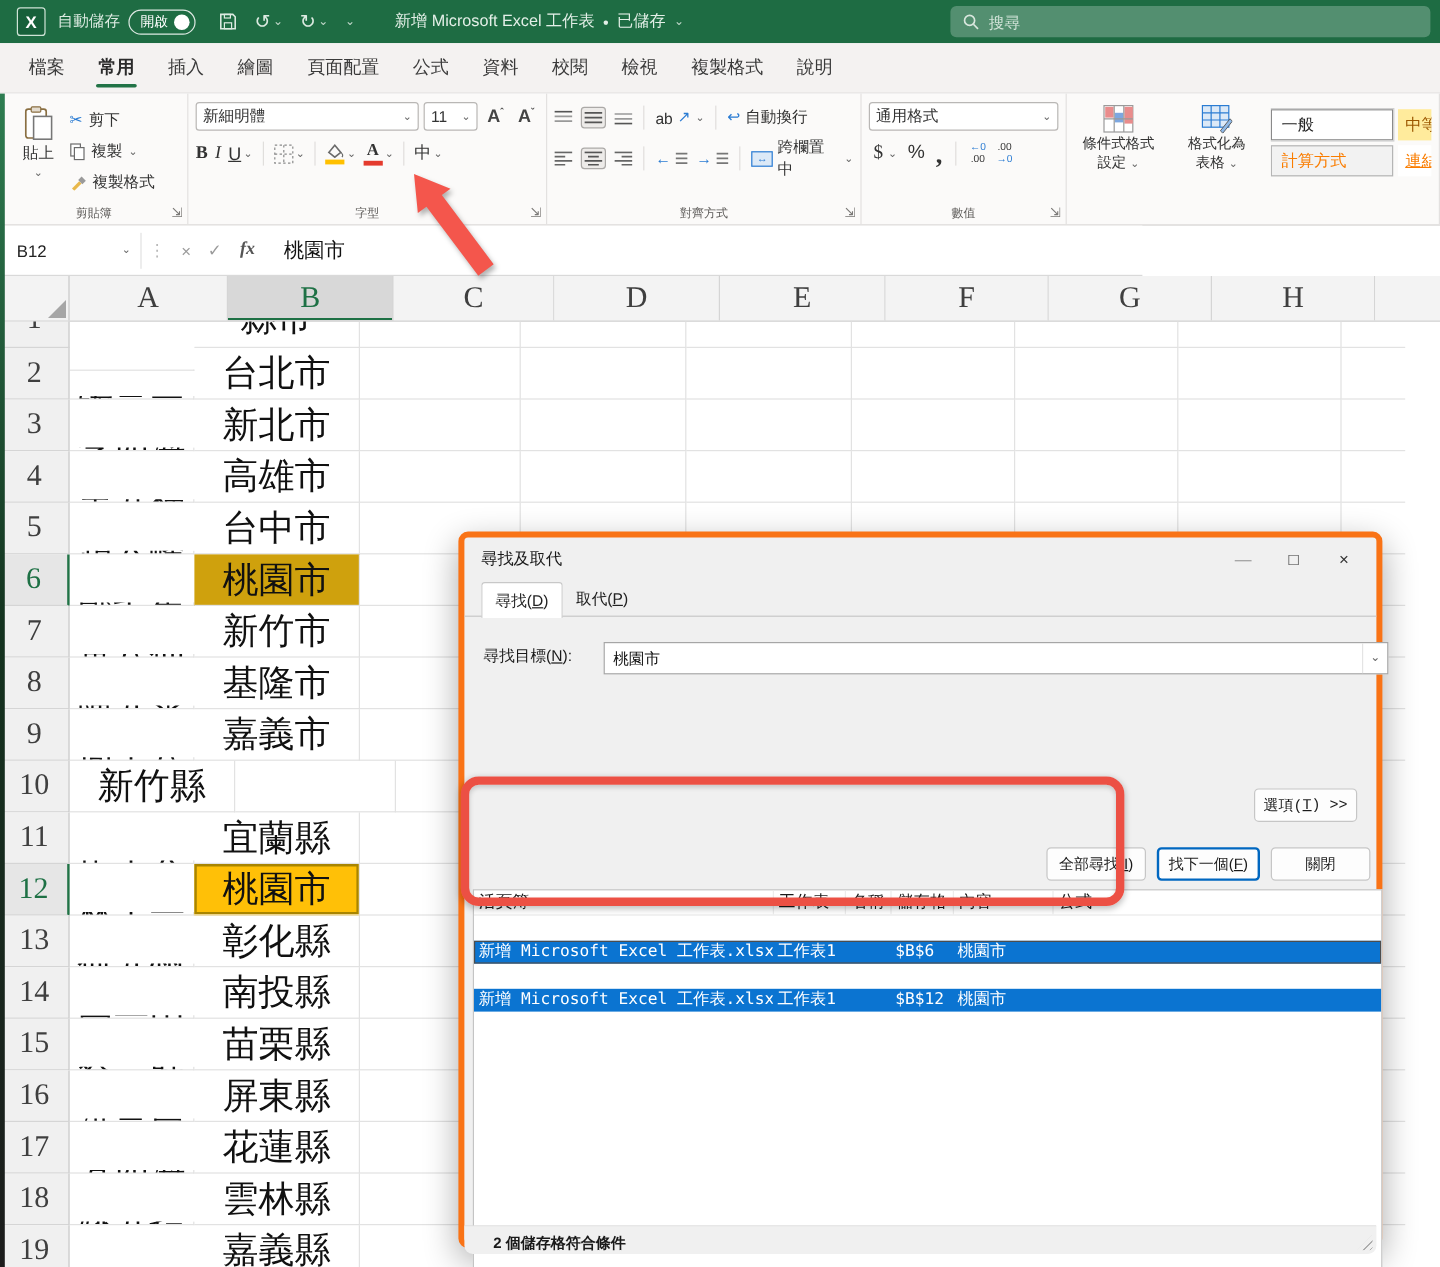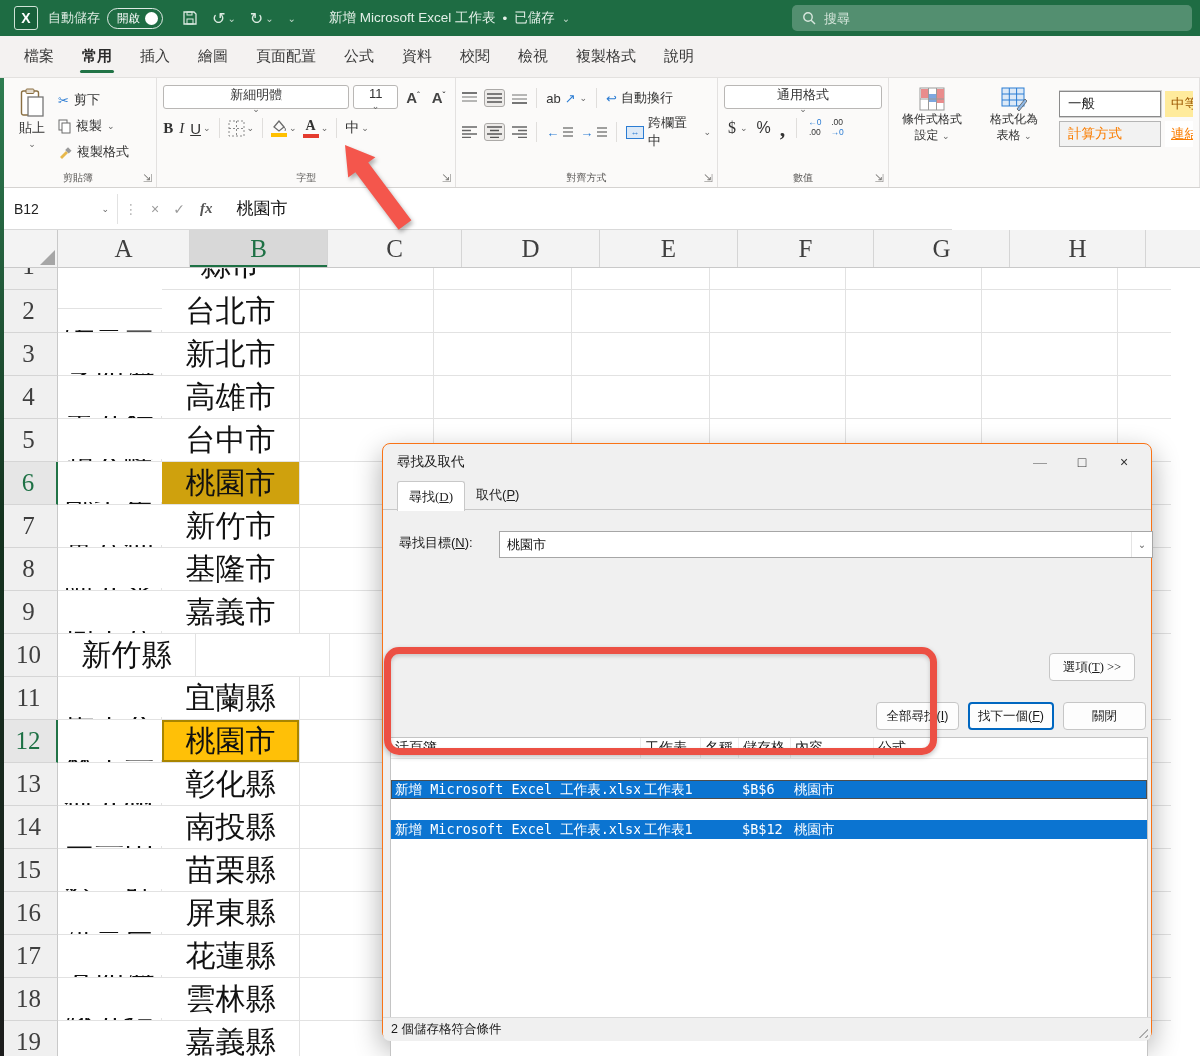--- a/index.html
+++ b/index.html
@@ -35,21 +35,21 @@
 
   
   .g-clip { width:163px; display:flex; }
   .paste-big { width:52px; display:flex; flex-direction:column; align-items:center; gap:2px; padding-top:3px; font-size:13px; color:#333; }
   .clip-col { display:flex; flex-direction:column; gap:4px; padding-top:4px; }
   .clip-item { display:flex; align-items:center; gap:5px; font-size:13px; color:#333; height:22px; }
 
   
   .g-font { width:300px; }
   .font-row1 { display:flex; gap:4px; align-items:center; }
-  .selbox { border:1px solid #B9B7B5; border-radius:3px; background:#fff; height:24px; display:flex; align-items:center; justify-content:space-between; padding:0 5px; font-size:13px; color:#333;flex-direction:column; }
+  .selbox { border:1px solid #B9B7B5; border-radius:3px; background:#fff; height:24px; display:flex; align-items:center; justify-content:space-between; padding:0 5px; font-size:13px; color:#333; }
   .font-name { width:186px; }
   .font-size { width:45px; }
   .bigA { font-size:15px; color:#444; font-weight:bold; padding:0 4px; }
   .supmark { font-size:8px; vertical-align:super; color:#444; }
   .font-row2 { display:flex; align-items:center; gap:6px; margin-top:9px; }
   .fbtn { display:flex; align-items:center; gap:2px; color:#333; }
   .b-bold { font-weight:bold; font-size:15px; font-family:"Liberation Serif",serif; }
   .b-ital { font-style:italic; font-size:15px; font-family:"Liberation Serif",serif; }
   .b-und { text-decoration:underline; font-size:15px; }
   .vdiv { width:1px; height:20px; background:#E0DEDC; margin:0 2px; }
@@ -115,49 +115,49 @@
   .rowhdr { width:58px; background:#F0F0F0; border-right:1px solid #C9C9C9; border-bottom:1px solid #D5D5D5; display:flex; align-items:center; justify-content:center; font-family:"Liberation Serif","DejaVu Serif",serif; font-size:25px; color:#3F3F3F; overflow:hidden; }
   .rowhdr.selected { color:#1E7145; background:#E6E6E6; border-right:2px solid #217346; }
   .cell { border-right:1px solid #E2E2E2; border-bottom:1px solid #E2E2E2; display:flex; align-items:center; justify-content:center; overflow:hidden; font-family:"Liberation Serif","DejaVu Serif",serif; font-size:30px; color:#111; white-space:nowrap; }
   .wA{width:104px;margin-top:40px;} .wB{width:138px;} .wC{width:134px;} .wD{width:138px;} .wE{width:138px;}
   .wF{width:136px;} .wG{width:136px;} .wH{width:136px;} .wI{width:53px;border-right:none;}
   .grow.clipped .cell span, .grow.clipped .rowhdr span { transform:translateY(-13px); }
   .cell.highlight-dark { background:#CFA10D; }
   .cell.highlight-bright { background:#FFC007; box-shadow:inset 0 0 0 2px #A98500; }
 
   
-  .dialog { position:absolute; left:382px; top:443px; width:770px; height:597px; background:#F0F0F0; border:1px solid #f97316; border-radius:8px; box-shadow:0 10px 28px rgba(0,0,0,.33); z-index:50; }
+  .dialog { position:absolute; left:382px; top:443px; width:770px; height:597px; background:#F0F0F0; border:5px solid #f97316; border-radius:8px; box-shadow:0 10px 28px rgba(0,0,0,.33); z-index:50; }
   .dlg-title { height:36px; display:flex; align-items:center; padding-left:14px; font-size:13.5px; color:#1a1a1a; position:relative; }
   .dlg-controls { position:absolute; right:6px; top:0; height:36px; display:flex; }
   .dc { width:42px; height:100%; display:flex; align-items:center; justify-content:center; font-size:14px; color:#333; }
   .dc.min { color:#9a9a9a; }
   .dlg-tabs { display:flex; padding-left:14px; position:relative; height:30px; }
   .dlg-tabs::after { content:""; position:absolute; left:0; right:0; bottom:0; height:1px; background:#C8C8C8; }
   .dtab { font-size:13px; color:#222; padding:6px 11px; position:relative; }
-  .dtab.active { background:#fff; border:1px solid #C8C8C8; border-bottom:none; border-radius:3px 3px 0 0; z-index:2; top:1px; padding-bottom:7px;font-family:Liberation Serif, serif; }
+  .dtab.active { background:#fff; border:1px solid #C8C8C8; border-bottom:none; border-radius:3px 3px 0 0; z-index:2; top:1px; padding-bottom:7px; }
   .dlg-body { position:relative; height:531px; }
   .find-row { position:absolute; left:16px; top:24px; display:flex; align-items:center; }
   .find-label { font-size:13px; color:#1a1a1a; width:84px; }
   .combo { position:absolute; left:100px; top:-3px; width:654px; height:27px; background:#fff; border:1px solid #A6A6A6; display:flex; align-items:center; }
   .combo-val { flex:1; padding-left:7px; font-size:13px; color:#111; }
   .combo-chev { width:21px; height:100%; display:flex; align-items:center; justify-content:center; color:#6a6a6a; font-size:10px; border-left:1px solid #E4E4E4; }
-  .opt-btn { position:absolute; right:16px; top:143px; width:86px; height:28px; background:#FDFDFD; border:1px solid #C6C6C6; border-radius:4px; font-size:12.5px; color:#1a1a1a; display:flex; align-items:center; justify-content:center; font-family:Liberation Serif, serif; }
+  .opt-btn { position:absolute; right:16px; top:143px; width:86px; height:28px; background:#FDFDFD; border:1px solid #C6C6C6; border-radius:4px; font-size:12.5px; color:#1a1a1a; display:flex; align-items:center; justify-content:center; font-family:Liberation Mono, monospace; }
   .action-row { position:absolute; right:5px; top:192px; display:flex; gap:9px; }
   .dlg-btn { min-width:83px; height:28px; background:#FDFDFD; border:1px solid #C6C6C6; border-radius:4px; font-size:12.5px; color:#1a1a1a; display:flex; align-items:center; justify-content:center; padding:0 8px; font-family:inherit; }
   .dlg-btn.focused { border:2px solid #0067C0; }
   .results { position:absolute; left:7px; top:227px; width:758px; height:346px; background:#fff; border:1px solid #C4C4C4; overflow:hidden; }
   .res-hdr { display:flex; height:21px; border-bottom:1px solid #E9E9E9; align-items:center; }
   .rh { font-size:14px; color:#1a1a1a; font-family:"DejaVu Sans Mono","Liberation Mono",monospace; padding-left:4px; border-left:1px solid #ECECEC; height:100%; display:flex; align-items:center; white-space:nowrap; overflow:hidden; }
   .rh:first-child { border-left:none; }
   .c-wb{width:249px;} .c-sheet{width:60px;} .c-name{width:38px;} .c-cell{width:52px;} .c-value{width:83px;} .c-formula{flex:1;}
   .rrow { display:flex; height:19px; align-items:center; font-family:"DejaVu Sans Mono","Liberation Mono",monospace; font-size:13.5px; color:#111; white-space:nowrap; }
   .rrow span { padding-left:4px; overflow:hidden; display:block; height:100%; line-height:19px; }
   .rrow.selected { background:#0B74D1; color:#fff;margin-top:21px; }
   .rrow.focused { outline:1px solid #4d4d4d; outline-offset:-1px; }
-  .dlg-status { position:absolute; left:0; bottom:0; width:100%; height:24px; background:#F0F0F0; border-top:1px solid #DADADA; display:flex; align-items:center; padding-left:8px; font-size:12.5px; color:#1a1a1a; border-radius:0 0 7px 7px; }
+  .dlg-status { position:absolute; left:0; bottom:0; width:100%; height:24px; background:#F0F0F0; border-top:1px solid #DADADA; display:flex; align-items:flex-end; padding-left:24px; font-size:12.5px; color:#1a1a1a; border-radius:0 0 7px 7px;font-weight:bold; }
   .grip { position:absolute; right:3px; bottom:3px; width:13px; height:13px; background:repeating-linear-gradient(135deg,#ADADAD 0 1px,transparent 1px 4px); clip-path:polygon(100% 0,100% 100%,0 100%); }
 
   
   .anno-rect { position:absolute; left:384px; top:647px; width:553px; height:108px; border:7px solid #EC5044; border-radius:15px; z-index:100; pointer-events:none; box-shadow:0 2px 5px rgba(0,0,0,.25), inset 0 2px 4px rgba(0,0,0,.18); }
   .anno-arrow { position:absolute; left:300px; top:120px; z-index:100; pointer-events:none; filter:drop-shadow(2px 3px 2px rgba(0,0,0,.3)); }
 
   svg.ic { display:block; }
 </style>
 </head>
 <body>

